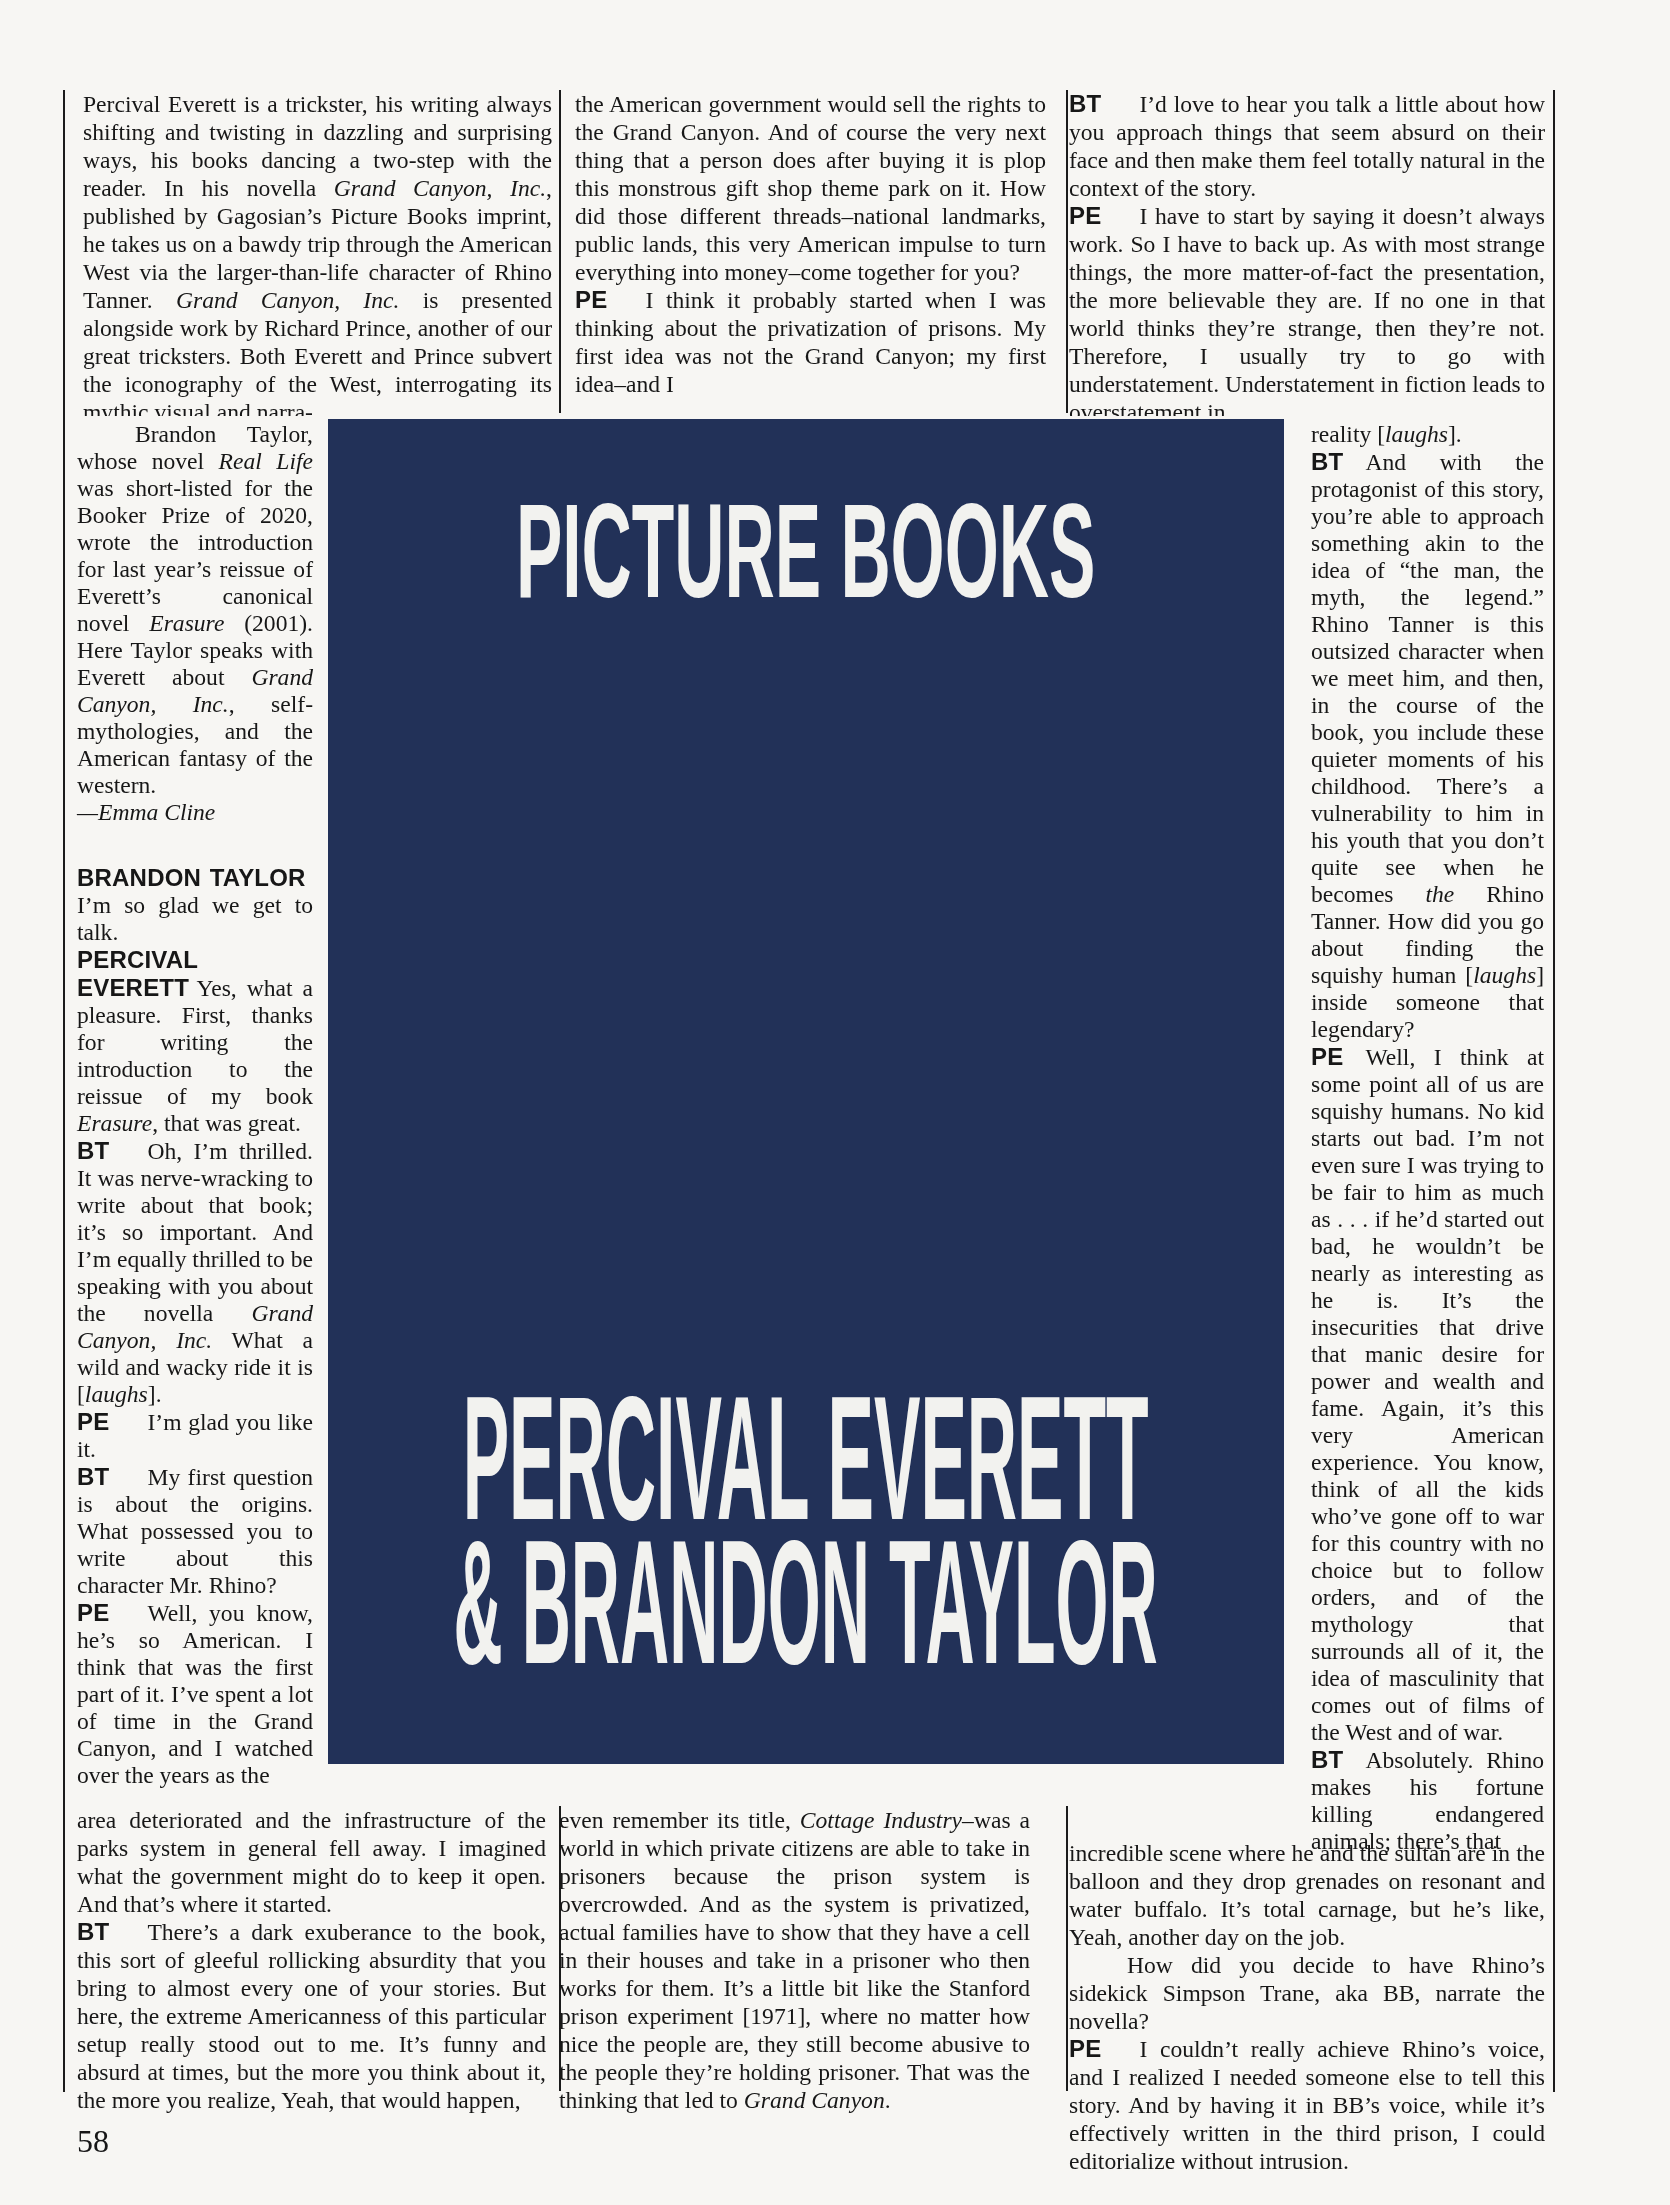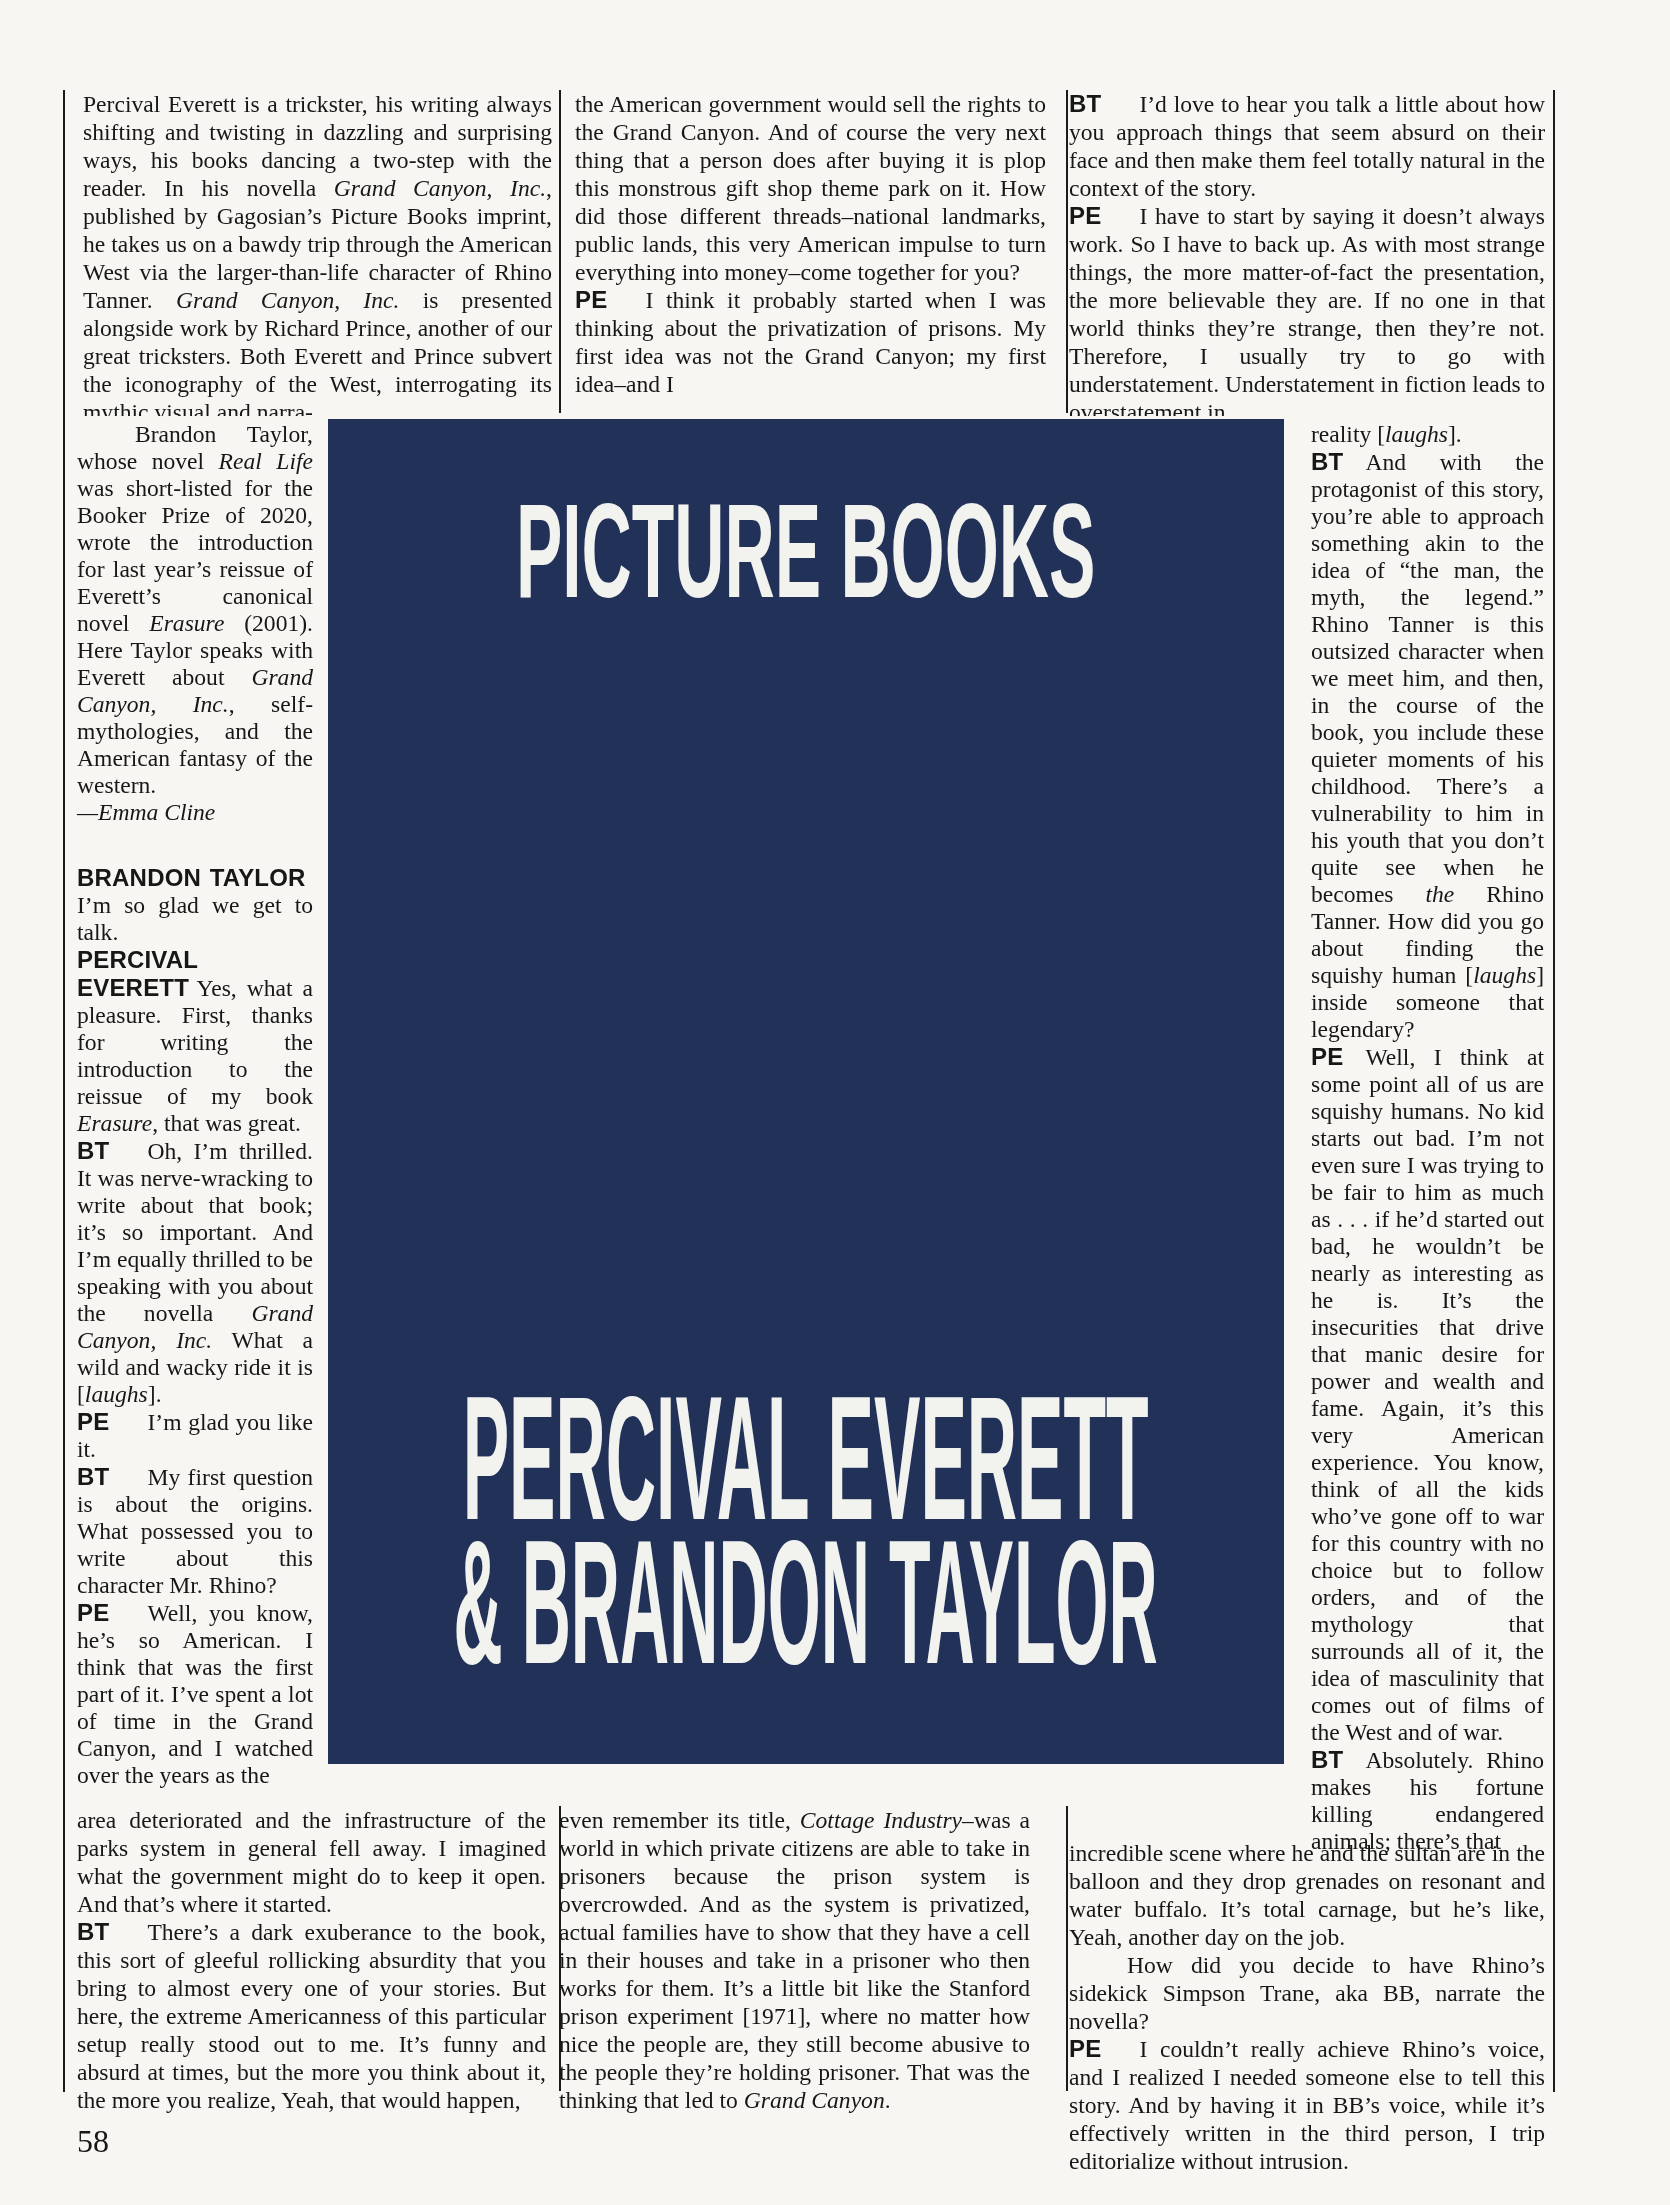--- a/index.html
+++ b/index.html
@@ -97,19 +97,19 @@
   <div class="abs col" style="left:77px; top:1806px; width:469px;">
       <p class="para"><span>area deteriorated and the infrastructure of the parks system in general fell away. I imagined what the government might do to keep it open. And that’s where it started.</span></p>
       <p class="para"><span class="speaker">BT</span><span class="tab"></span><span>There’s a dark exuberance to the book, this sort of gleeful rollicking absurdity that you bring to almost every one of your stories. But here, the extreme Americanness of this particular setup really stood out to me. It’s funny and absurd at times, but the more you think about it, the more you realize, Yeah, that would happen,</span></p>
     </div>
   <div class="abs col" style="left:559px; top:1806px; width:471px;">
       <p class="para"><span>even remember its title, </span><i>Cottage Industry</i><span>–was a world in which private citizens are able to take in prisoners because the prison system is overcrowded. And as the system is privatized, actual families have to show that they have a cell in their houses and take in a prisoner who then works for them. It’s a little bit like the Stanford prison experiment [1971], where no matter how nice the people are, they still become abusive to the people they’re holding prisoner. That was the thinking that led to </span><i>Grand Canyon</i><span>.</span></p>
     </div>
   <div class="abs col" style="left:1069px; top:1839px; width:476px;">
       <p class="para"><span>incredible scene where he and the sultan are in the balloon and they drop grenades on resonant and water buffalo. It’s total carnage, but he’s like, Yeah, another day on the job.</span></p>
       <p class="para indent"><span>How did you decide to have Rhino’s sidekick Simpson Trane, aka BB, narrate the novella?</span></p>
-      <p class="para"><span class="speaker">PE</span><span class="tab"></span><span>I couldn’t really achieve Rhino’s voice, and I realized I needed someone else to tell this story. And by having it in BB’s voice, while it’s effectively written in the third person, I trip editorialize without intrusion.</span></p>
+      <p class="para"><span class="speaker">PE</span><span class="tab"></span><span>I couldn’t really achieve Rhino’s voice, and I realized I needed someone else to tell this story. And by having it in BB’s voice, while it’s effectively written in the third prison, I could editorialize without intrusion.</span></p>
     </div>
 
   <div class="abs" id="page-number" style="left:77px; top:2123px;">58</div>
 
 </div>
 
 
 </body></html>

